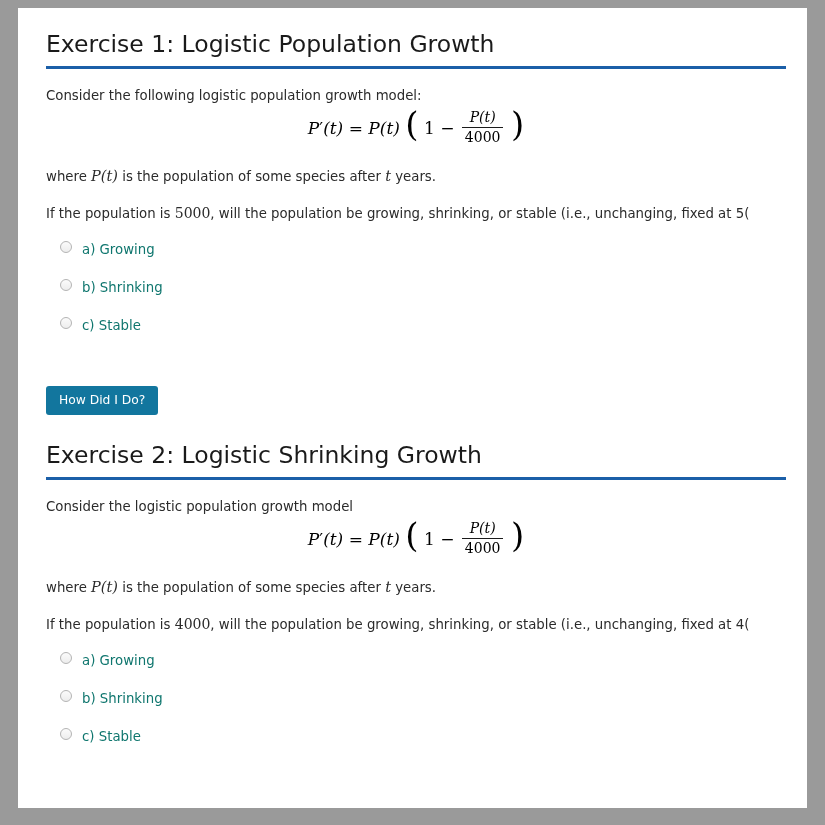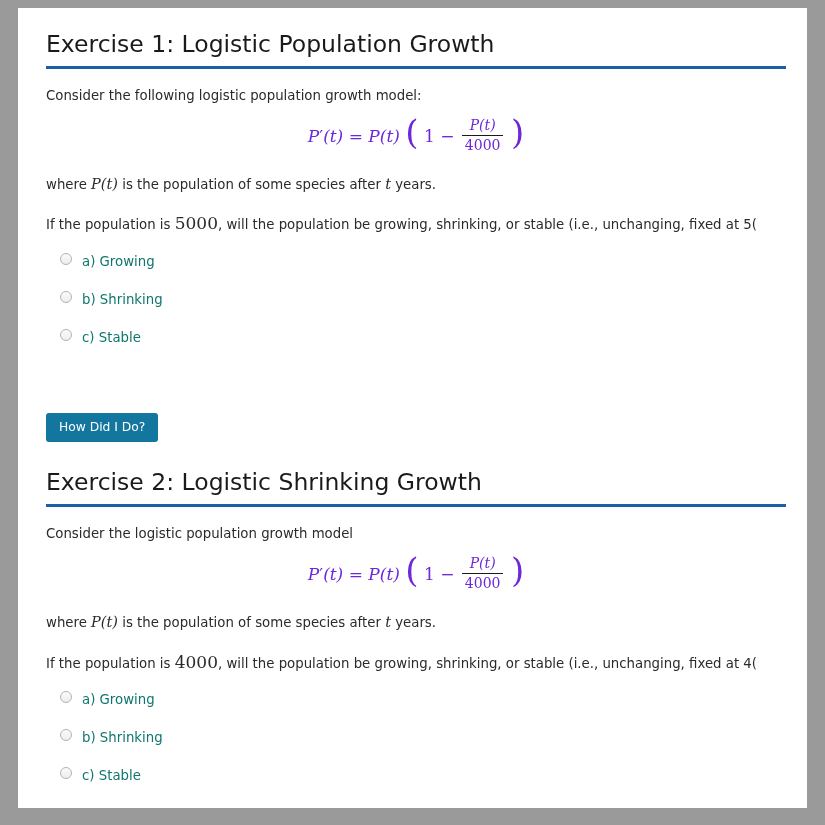--- a/index.html
+++ b/index.html
@@ -46,29 +46,29 @@
     line-height: 1.4;
     white-space: nowrap;
   }
   .math-italic {
     font-family: "DejaVu Serif", serif;
     font-style: italic;
     font-size: 14.5px;
   }
   .math-num {
     font-family: "DejaVu Serif", serif;
-    font-size: 17px;
+    font-size: 14px;
   }
   .equation {
     text-align: center;
     width: 740px;
-    margin: 12px 0 0 0;
+    margin: 4px 0 0 0;
     font-family: "DejaVu Serif", serif;
     font-size: 17px;
-    color: #6d28d9;
+    color: #000000;
   }
   .eq-inner {
     display: inline-block;
     position: relative;
     white-space: nowrap;
     vertical-align: middle;
   }
   .ital { font-style: italic; }
   .paren-big {
     display: inline-block;
@@ -122,21 +122,21 @@
     background: linear-gradient(#fbfbfb, #ededed);
     box-sizing: border-box;
   }
   .option-label {
     font-size: 13.3px;
     color: #0f766e;
     padding-top: 4px;
   }
   .btn {
     display: inline-block;
-    margin-top: 49px;
+    margin-top: 34px;
     background: #12769e;
     color: #ffffff;
     font-size: 12.3px;
     font-family: "DejaVu Sans", sans-serif;
     padding: 8px 13px 9px 13px;
     border: none;
     border-radius: 3px;
     cursor: pointer;
     line-height: 1;
   }

